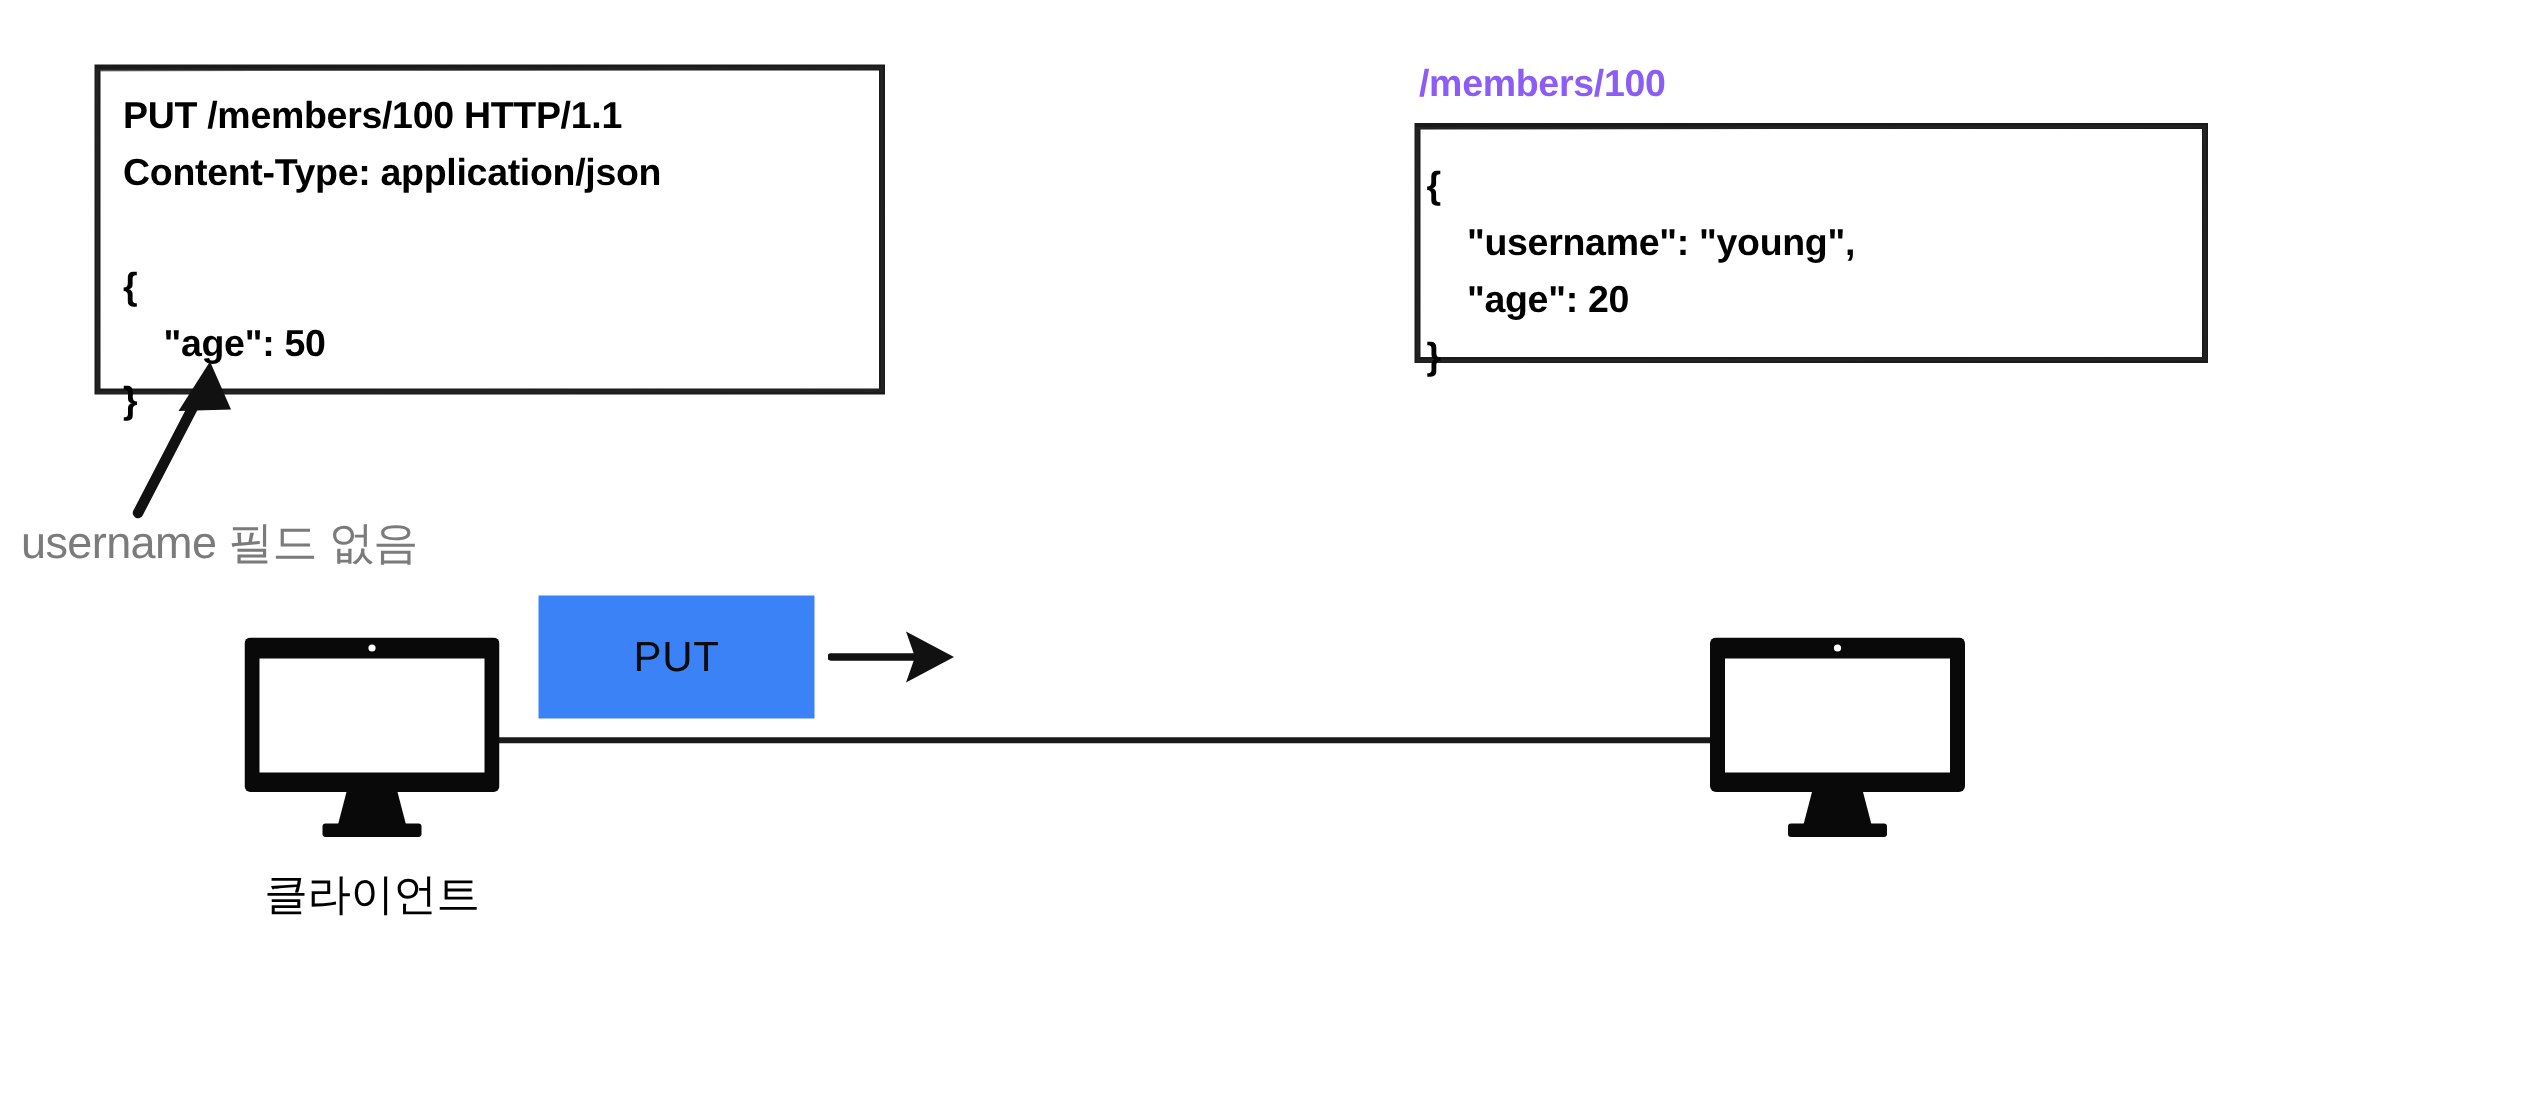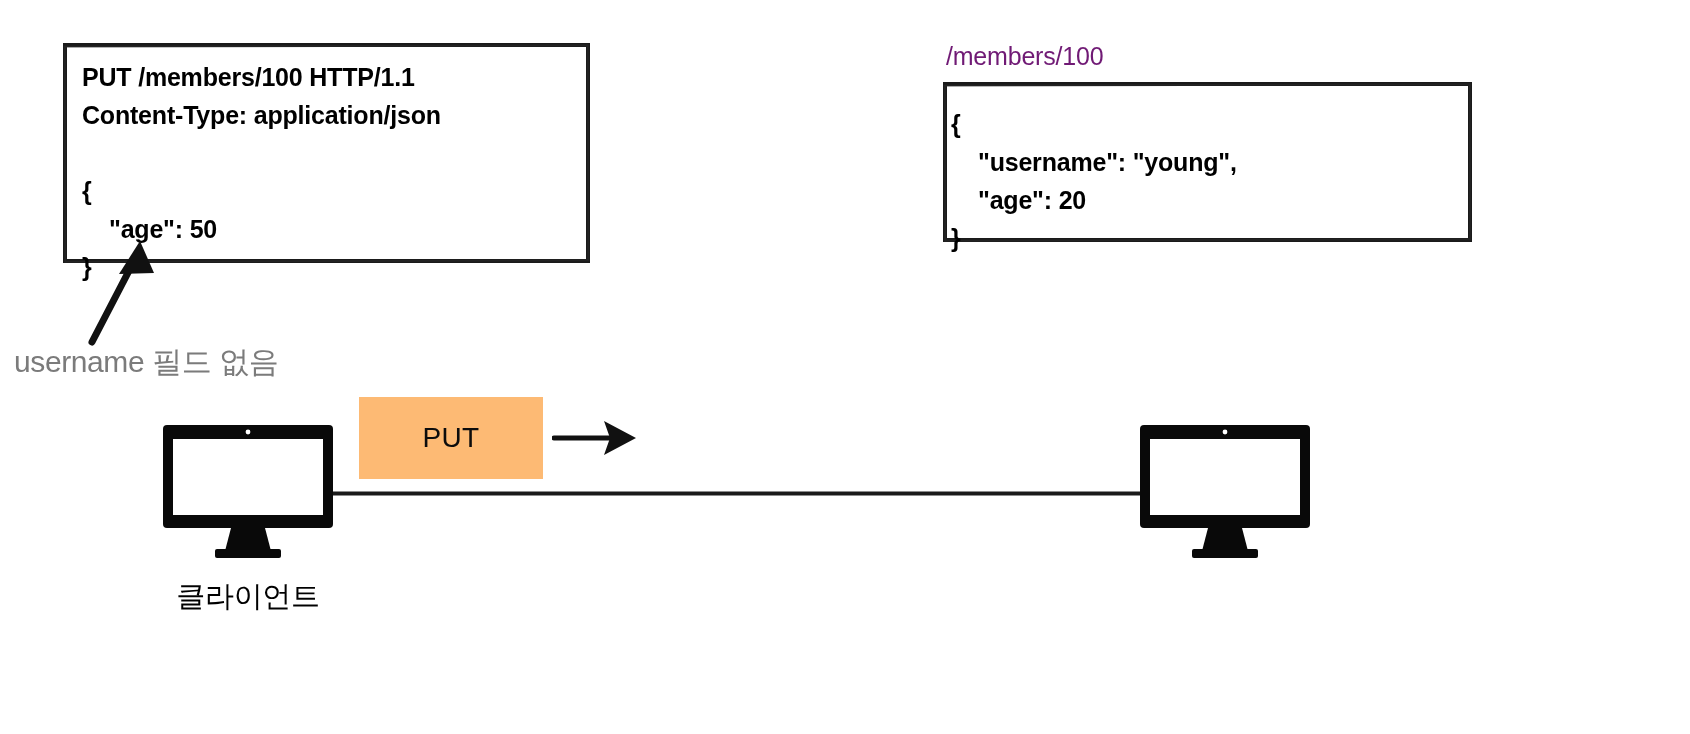--- a/index.html
+++ b/index.html
@@ -62,22 +62,22 @@
     top: 46px;
     font-size: 25px;
   }
 
   
   #resource-label {
     position: absolute;
     left: 946px;
     top: 30px;
     font-size: 25px;
-    font-weight: 400;
-    color: #701a75;
+    font-weight: 700;
+    color: #8b5cf6;
     letter-spacing: -0.2px;
   }
   #resource-box {
     left: 943px;
     top: 70px;
     width: 529px;
     height: 160px;
   }
   #resource-code {
     left: 951px;
@@ -181,21 +181,21 @@
   <svg id="annotation-arrow" viewBox="0 0 110 120">
     <path d="M22 115 L62 38" stroke="#111111" stroke-width="7" stroke-linecap="round" fill="none"></path>
     <path d="M70 14 L49 47 L84 46 Z" fill="#111111"></path>
   </svg>
   <div id="annotation-text">username 필드 없음</div>
 
   <svg id="network-line" viewBox="0 0 820 7" preserveAspectRatio="none">
     <path d="M0 3.5 L820 3.5" stroke="#1a1a1a" stroke-width="4" fill="none"></path>
   </svg>
 
-  <div id="method-badge" style="background:#fdba74">
+  <div id="method-badge" style="background:#3b82f6">
     <span id="method-badge-label">PUT</span>
   </div>
 
   <svg id="request-direction-arrow" viewBox="0 0 90 44">
     <path d="M2 22 L60 22" stroke="#111111" stroke-width="5" stroke-linecap="round" fill="none"></path>
     <path d="M84 22 L52 5 L58 22 L52 39 Z" fill="#111111"></path>
   </svg>
 
   <svg class="device" id="client-device" viewBox="0 0 170 133">
     <rect x="0" y="0" width="170" height="103" rx="4" fill="#090909"></rect>

